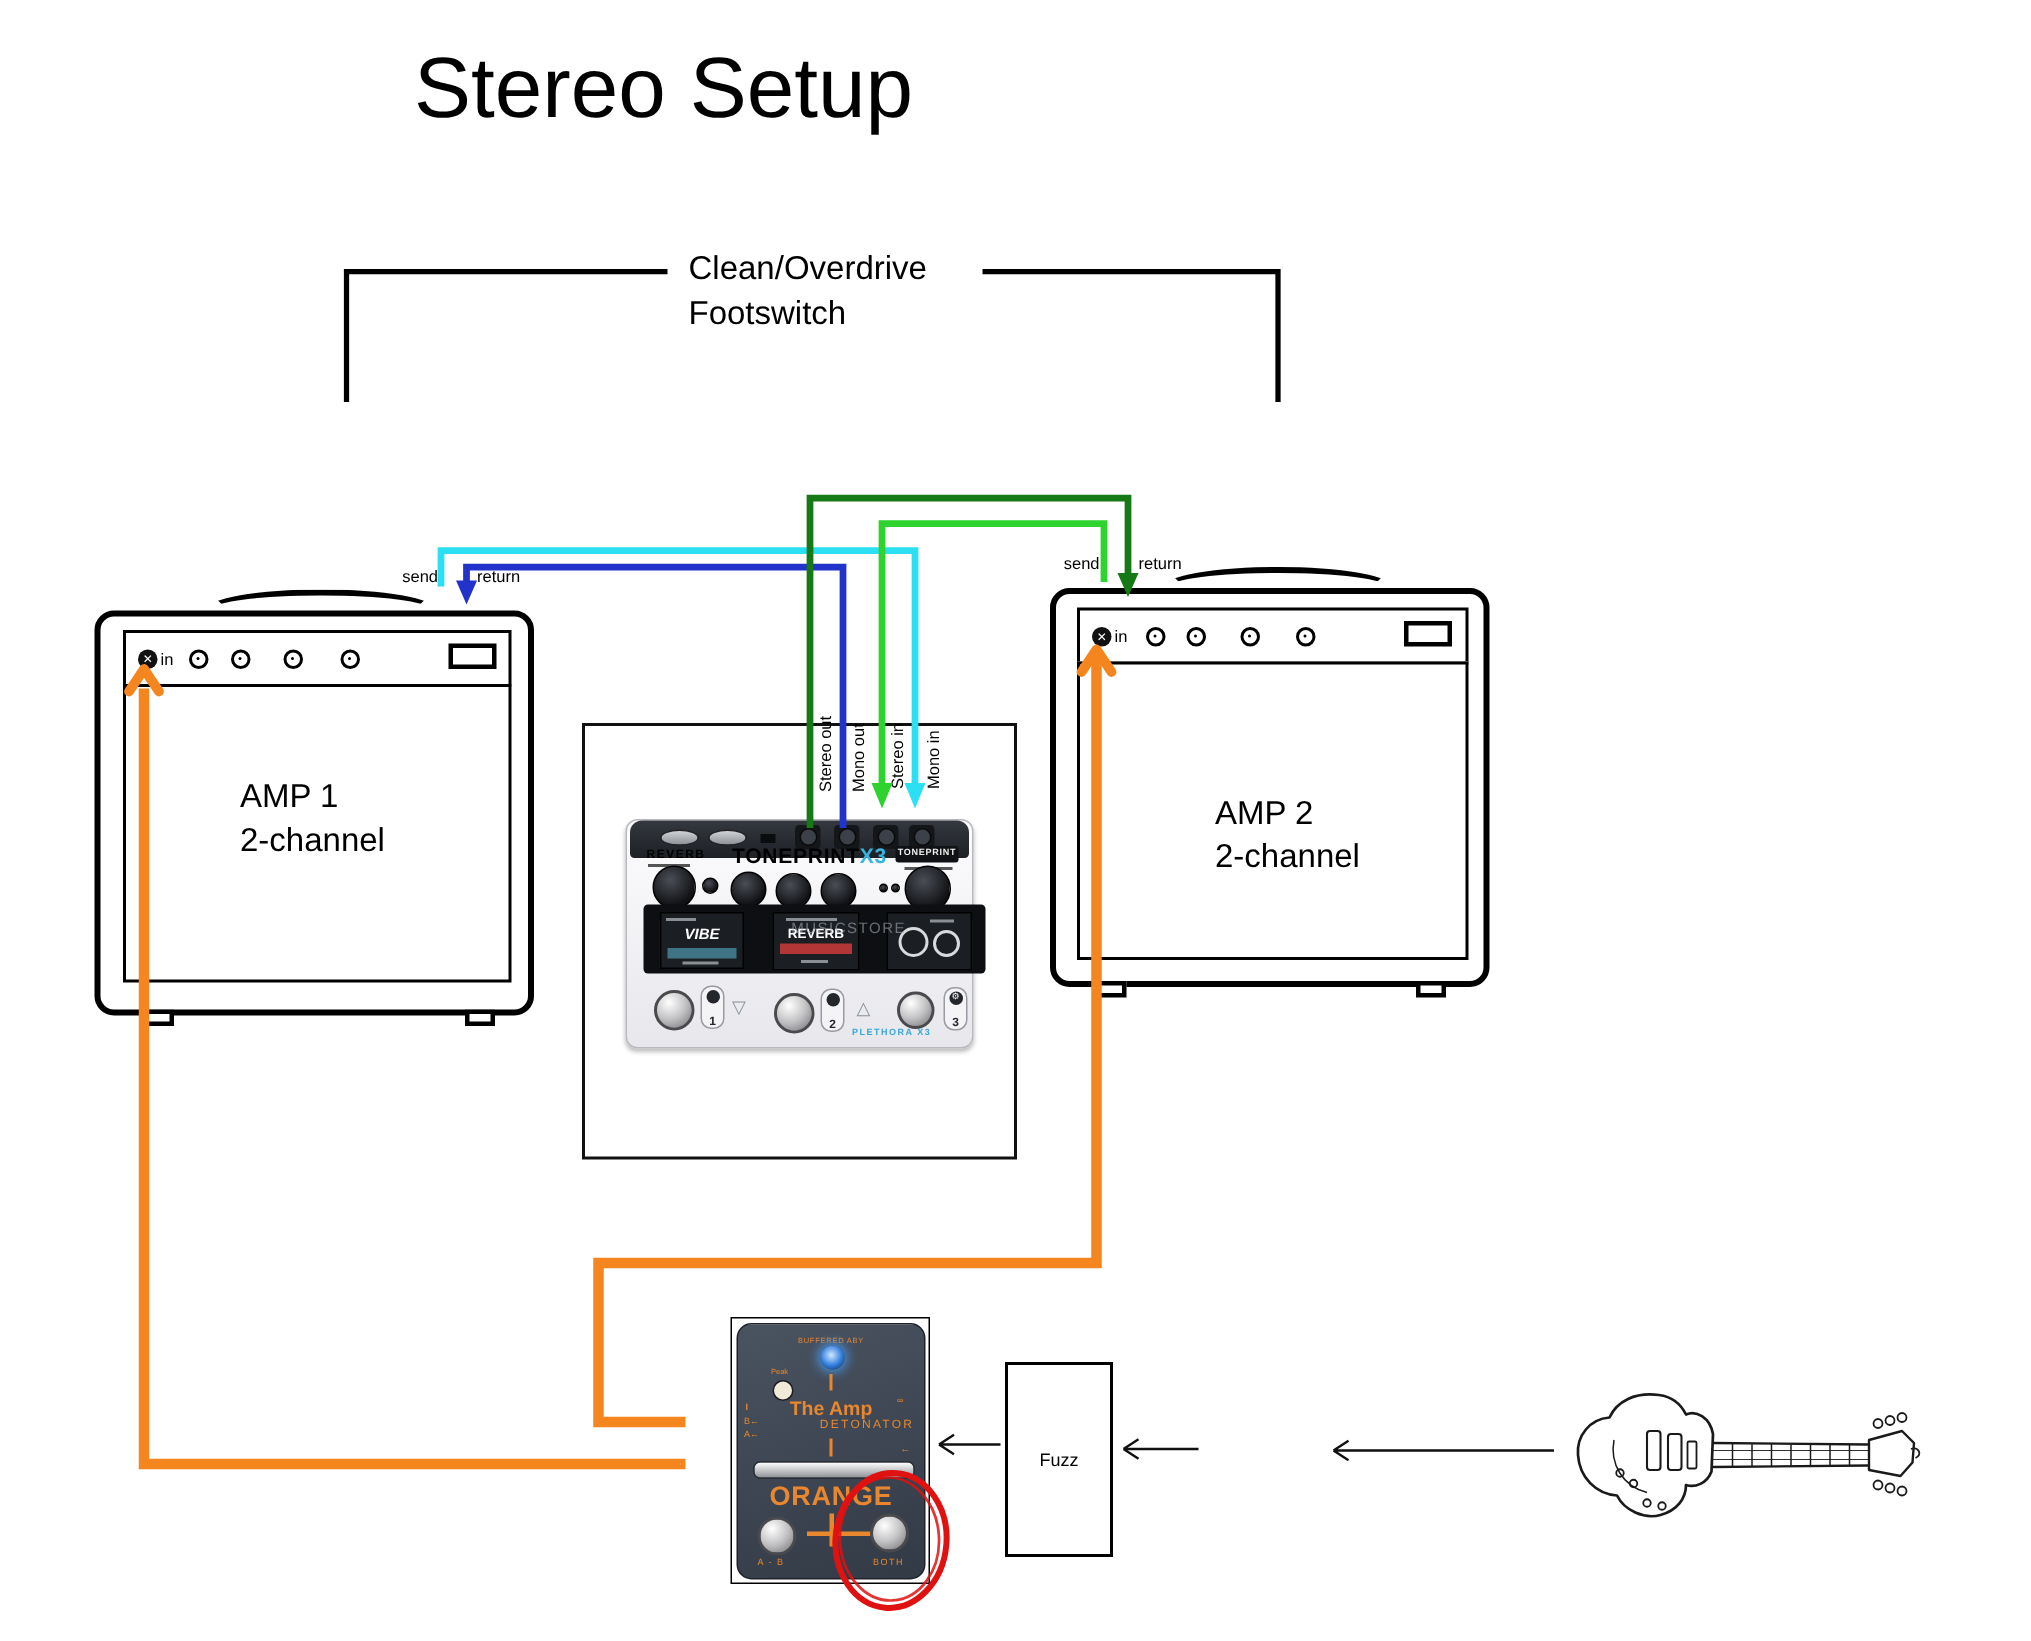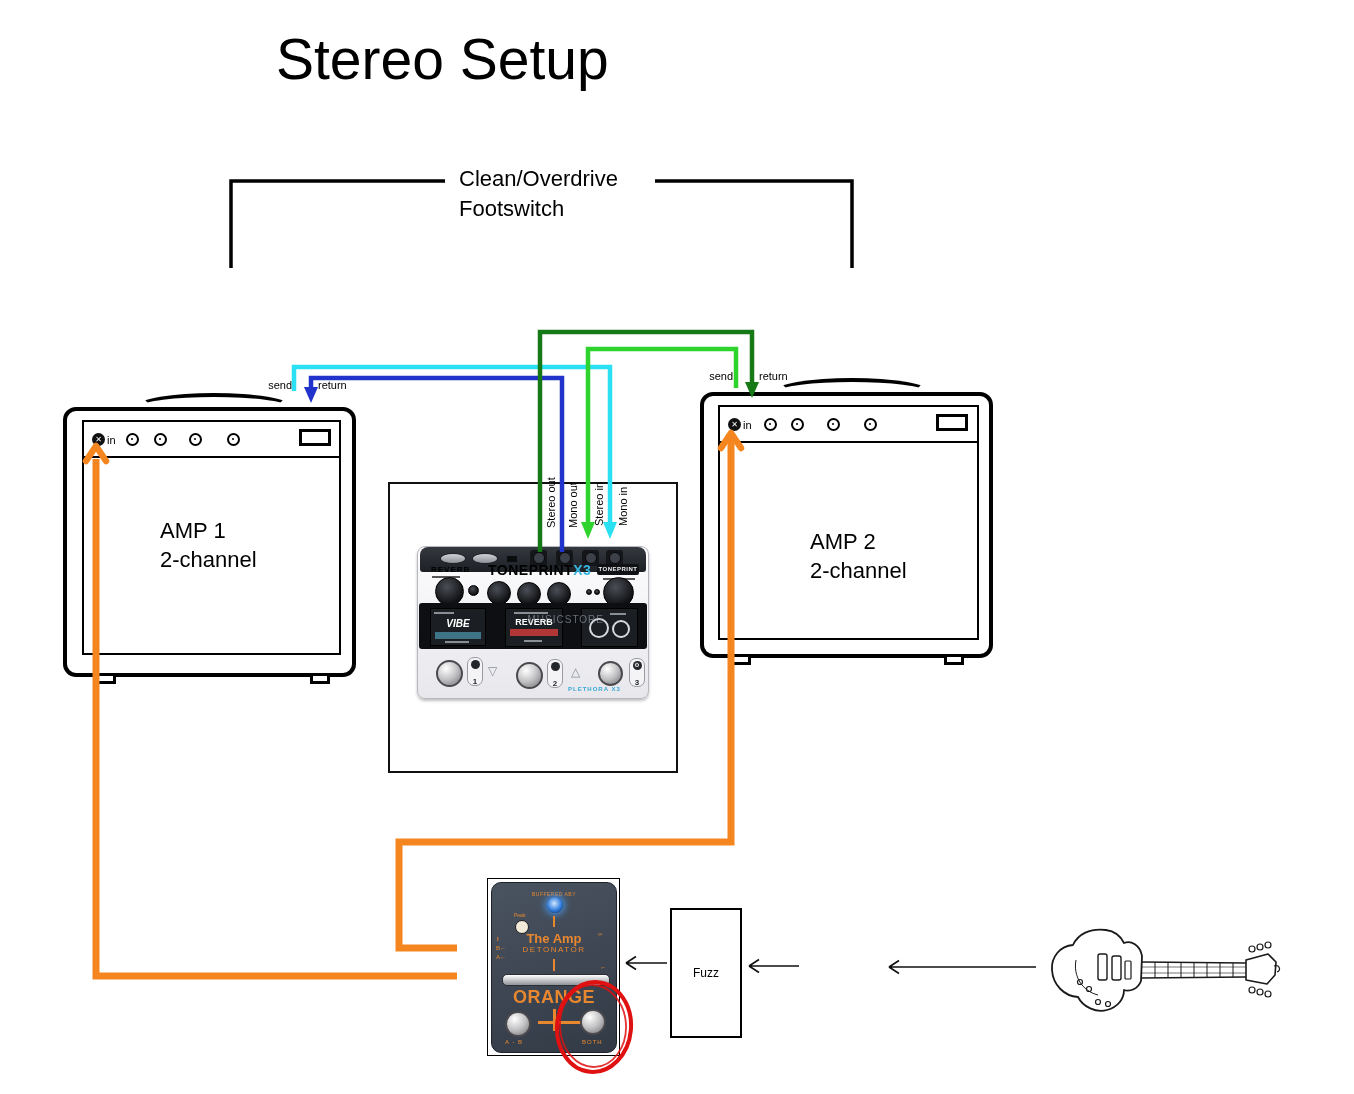--- a/index.html
+++ b/index.html
@@ -125,21 +125,21 @@
     <div class="tinybar" style="left:185px;top:31px;width:32px;background:#555;"></div>
     <div class="pl-knob" style="left:17px;top:30px;width:27px;height:27px;"></div>
     <div class="pl-knob" style="left:50px;top:38px;width:9px;height:9px;"></div>
     <div class="pl-knob" style="left:69px;top:34px;width:22px;height:22px;"></div>
     <div class="pl-knob" style="left:99px;top:35px;width:22px;height:22px;"></div>
     <div class="pl-knob" style="left:129px;top:35px;width:22px;height:22px;"></div>
     <div class="pl-knob" style="left:168px;top:42px;width:4px;height:4px;"></div>
     <div class="pl-knob" style="left:176px;top:42px;width:4px;height:4px;"></div>
     <div class="pl-knob" style="left:185px;top:30px;width:29px;height:29px;"></div>
 
-    <div class="abs pl-screenstrip" style="left:1px;top:56px;width:228px;height:46px;">
+    <div class="abs pl-screenstrip" style="left:11px;top:56px;width:228px;height:46px;">
       <div class="pl-screen" style="left:11px;top:5px;width:54px;height:36px;">
         <div class="tinybar" style="left:3px;top:3px;width:20px;"></div>
         <div class="abs" style="left:0;top:9px;width:100%;text-align:center;color:#fff;font-size:10px;font-weight:bold;font-style:italic;">VIBE</div>
         <div class="abs" style="left:4px;top:23px;width:46px;height:7px;background:#3f7486;"></div>
         <div class="tinybar" style="left:14px;top:32px;width:24px;"></div>
       </div>
       <div class="pl-screen" style="left:86px;top:5px;width:56px;height:37px;">
         <div class="tinybar" style="left:8px;top:3px;width:34px;"></div>
         <div class="abs" style="left:0;top:8px;width:100%;text-align:center;color:#fff;font-size:9px;font-weight:bold;">REVERB</div>
         <div class="abs" style="left:4px;top:20px;width:48px;height:7px;background:#b23636;"></div>
@@ -176,21 +176,21 @@
       <div class="abs" style="left:55px;top:14px;width:16px;height:16px;border-radius:50%;background:radial-gradient(circle at 45% 40%,#cfe7ff,#2f7bdc 55%,#0f2742);box-shadow:0 0 7px 2px rgba(74,160,255,.8);"></div>
       <div class="abs orangetxt" style="left:22px;top:29px;font-size:5px;">Peak</div>
       <div class="abs" style="left:23px;top:37px;width:12px;height:12px;border-radius:50%;background:#f2ead8;border:1px solid #1c1c22;"></div>
       <div class="abs" style="left:61px;top:33px;width:2px;height:11px;background:#e8872e;"></div>
       <div class="abs orangetxt" style="left:5px;top:53px;font-size:6px;font-weight:bold;">I</div>
       <div class="abs orangetxt" style="left:4px;top:62px;font-size:6px;"><span>B</span><span>←</span></div>
       <div class="abs orangetxt" style="left:4px;top:71px;font-size:6px;"><span>A</span><span>←</span></div>
       <div class="abs orangetxt" style="left:106px;top:48px;font-size:6px;letter-spacing:-1px;">∞</div>
       <div class="abs orangetxt" style="left:108px;top:80px;font-size:7px;">←</div>
       <div class="abs orangetxt" style="left:0;top:48px;width:100%;text-align:center;font-size:13px;font-weight:bold;">The Amp</div>
-      <div class="abs orangetxt" style="left:0;top:62px;width:100%;text-align:center;font-size:8px;letter-spacing:1.5px;">DETONATOR</div>
+      <div class="abs orangetxt" style="left:0;top:62px;width:100%;text-align:center;font-size:8px;letter-spacing:1.5px;padding-left:24px;">DETONATOR</div>
       <div class="abs" style="left:61px;top:76px;width:2px;height:12px;background:#e8872e;"></div>
       <div class="abs" style="left:10px;top:91px;width:106px;height:10px;border-radius:5px;background:linear-gradient(#ffffff,#8f9296);border:1px solid #2a2e35;"></div>
       <div class="abs orangetxt" style="left:0;top:104px;width:100%;text-align:center;font-size:18px;font-weight:900;letter-spacing:.5px;">ORANGE</div>
       <div class="abs" style="left:46px;top:138px;width:54px;height:3px;background:#e8872e;"></div>
       <div class="abs" style="left:61px;top:126px;width:3px;height:22px;background:#e8872e;"></div>
       <div class="fsw" style="left:13px;top:128px;width:26px;height:26px;"></div>
       <div class="fsw" style="left:88px;top:126px;width:26px;height:26px;"></div>
       <div class="abs orangetxt" style="left:13px;top:156px;font-size:6px;letter-spacing:1px;">A - B</div>
       <div class="abs orangetxt" style="left:90px;top:156px;font-size:6px;letter-spacing:1px;">BOTH</div>
     </div>

